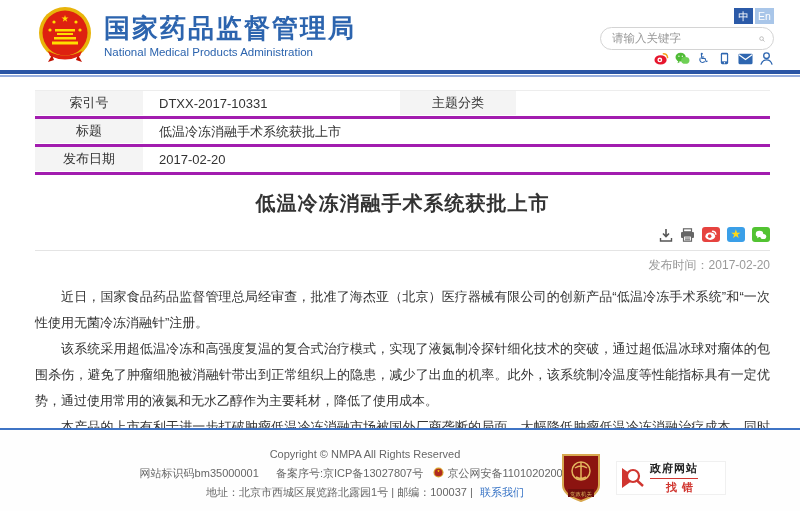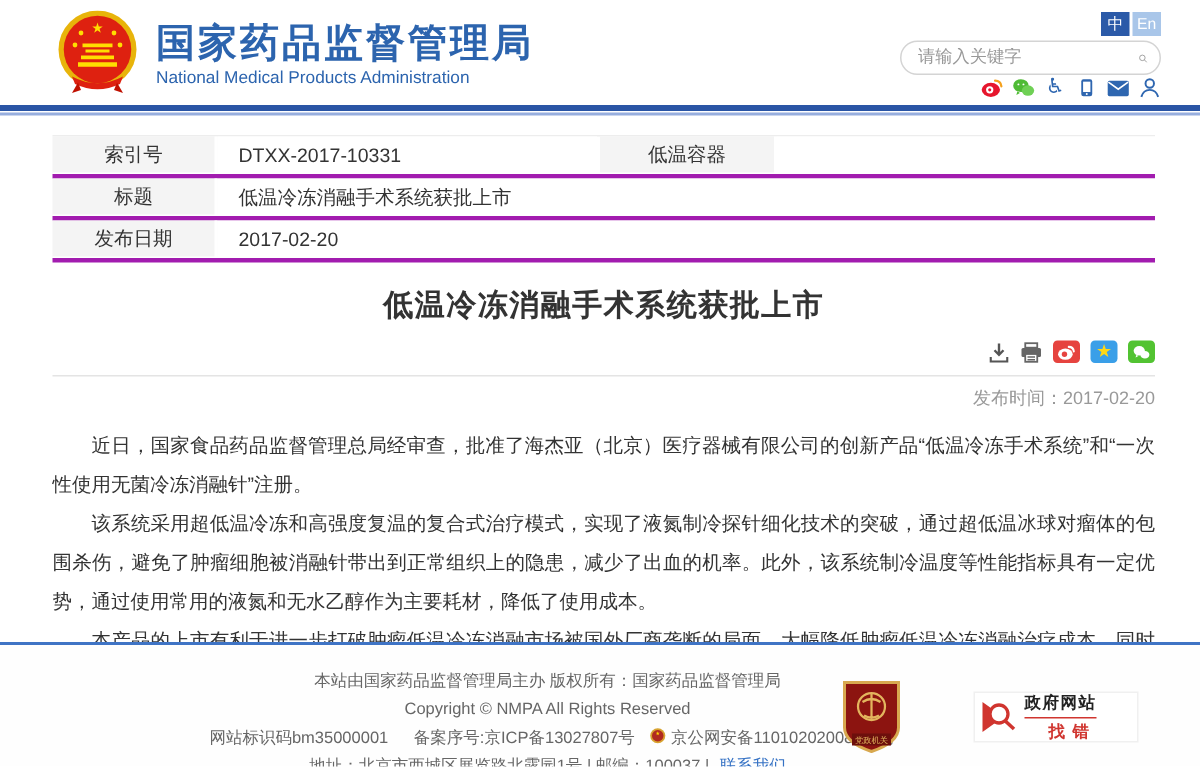--- a/index.html
+++ b/index.html
@@ -67,21 +67,21 @@
   .footer { position:absolute; left:0; right:0; bottom:0; top:428px;
             border-top:2px solid #3f74c5; background:#fefefe; }
   .footer-text { position:absolute; left:0; right:70px; top:15px; text-align:center;
                  color:#666; font-size:11px; line-height:19px; }
   .footer-text .seg { margin:0 7px; }
   .beian-ic { display:inline-block; width:11px; height:11px; vertical-align:-1px; }
   .contact-link { color:#3471c4; text-decoration:none; margin-left:4px; cursor:pointer; }
 
   .gov-badge { position:absolute; left:561px; top:23px; width:40px; height:50px; cursor:pointer; }
   .find-error { position:absolute; left:616px; top:31px; width:110px; height:34px;
-                background:#fff; border:1px solid #f0f0f0; display:flex; align-items:center; cursor:pointer;margin-left:33px; }
+                background:#fff; border:1px solid #f0f0f0; display:flex; align-items:center; cursor:pointer; }
   .fe-icon { width:26px; height:24px; margin-left:3px; }
   .fe-text { margin-left:4px; }
   .fe-line1 { color:#222; font-size:11px; font-weight:bold; letter-spacing:1px;
               border-bottom:1px solid #d0352f; padding-bottom:2px; }
   .fe-line2 { color:#d0352f; font-size:11px; font-weight:bold; letter-spacing:5px; margin-top:1px; text-align:right; }
 </style>
 </head>
 <body>
 
 <div class="page">
@@ -166,21 +166,21 @@
 
   <div class="header-line">
     <div class="dark"></div>
       <div class="light"></div>
   </div>
 
   <div class="info-table">
     <div class="it-row">
       <div class="it-label">索引号</div>
       <div class="it-value v1">DTXX-2017-10331</div>
-      <div class="it-label it-label2">低温容器</div>
+      <div class="it-label it-label2">主题分类</div>
       <div class="it-value v-rest"></div>
     </div>
     <div class="it-row">
       <div class="it-label">标题</div>
       <div class="it-value v-rest">低温冷冻消融手术系统获批上市</div>
     </div>
     <div class="it-row">
       <div class="it-label">发布日期</div>
       <div class="it-value v-rest">2017-02-20</div>
     </div>
@@ -230,21 +230,20 @@
 
     <div class="body-text">
       <p>近日，国家食品药品监督管理总局经审查，批准了海杰亚（北京）医疗器械有限公司的创新产品“低温冷冻手术系统”和“一次性使用无菌冷冻消融针”注册。</p>
       <p>该系统采用超低温冷冻和高强度复温的复合式治疗模式，实现了液氮制冷探针细化技术的突破，通过超低温冰球对瘤体的包围杀伤，避免了肿瘤细胞被消融针带出到正常组织上的隐患，减少了出血的机率。此外，该系统制冷温度等性能指标具有一定优势，通过使用常用的液氮和无水乙醇作为主要耗材，降低了使用成本。</p>
       <p>本产品的上市有利于进一步打破肿瘤低温冷冻消融市场被国外厂商垄断的局面，大幅降低肿瘤低温冷冻消融治疗成本，同时推动肿瘤微创治疗相关产业的发展。</p>
     </div>
   </div>
 
   <div class="footer">
     <div class="footer-text">
-      <div>本站由国家药品监督管理局主办 版权所有：国家药品监督管理局</div>
       <div>Copyright © NMPA All Rights Reserved</div>
       <div>
         <span class="seg">网站标识码bm35000001</span>
         <span class="seg">备案序号:京ICP备13027807号</span>
         <svg class="beian-ic" viewBox="0 0 12 12">
           <circle cx="6" cy="6" r="5.5" fill="#d8a330"></circle>
           <circle cx="6" cy="6" r="4.2" fill="#b02a20"></circle>
           <path d="M6 2.8 l0.9 2.8 -2.4 -1.7 h3 l-2.4 1.7 z" fill="#ffd700"></path>
         </svg>
         <span>京公网安备11010202008311号</span>

